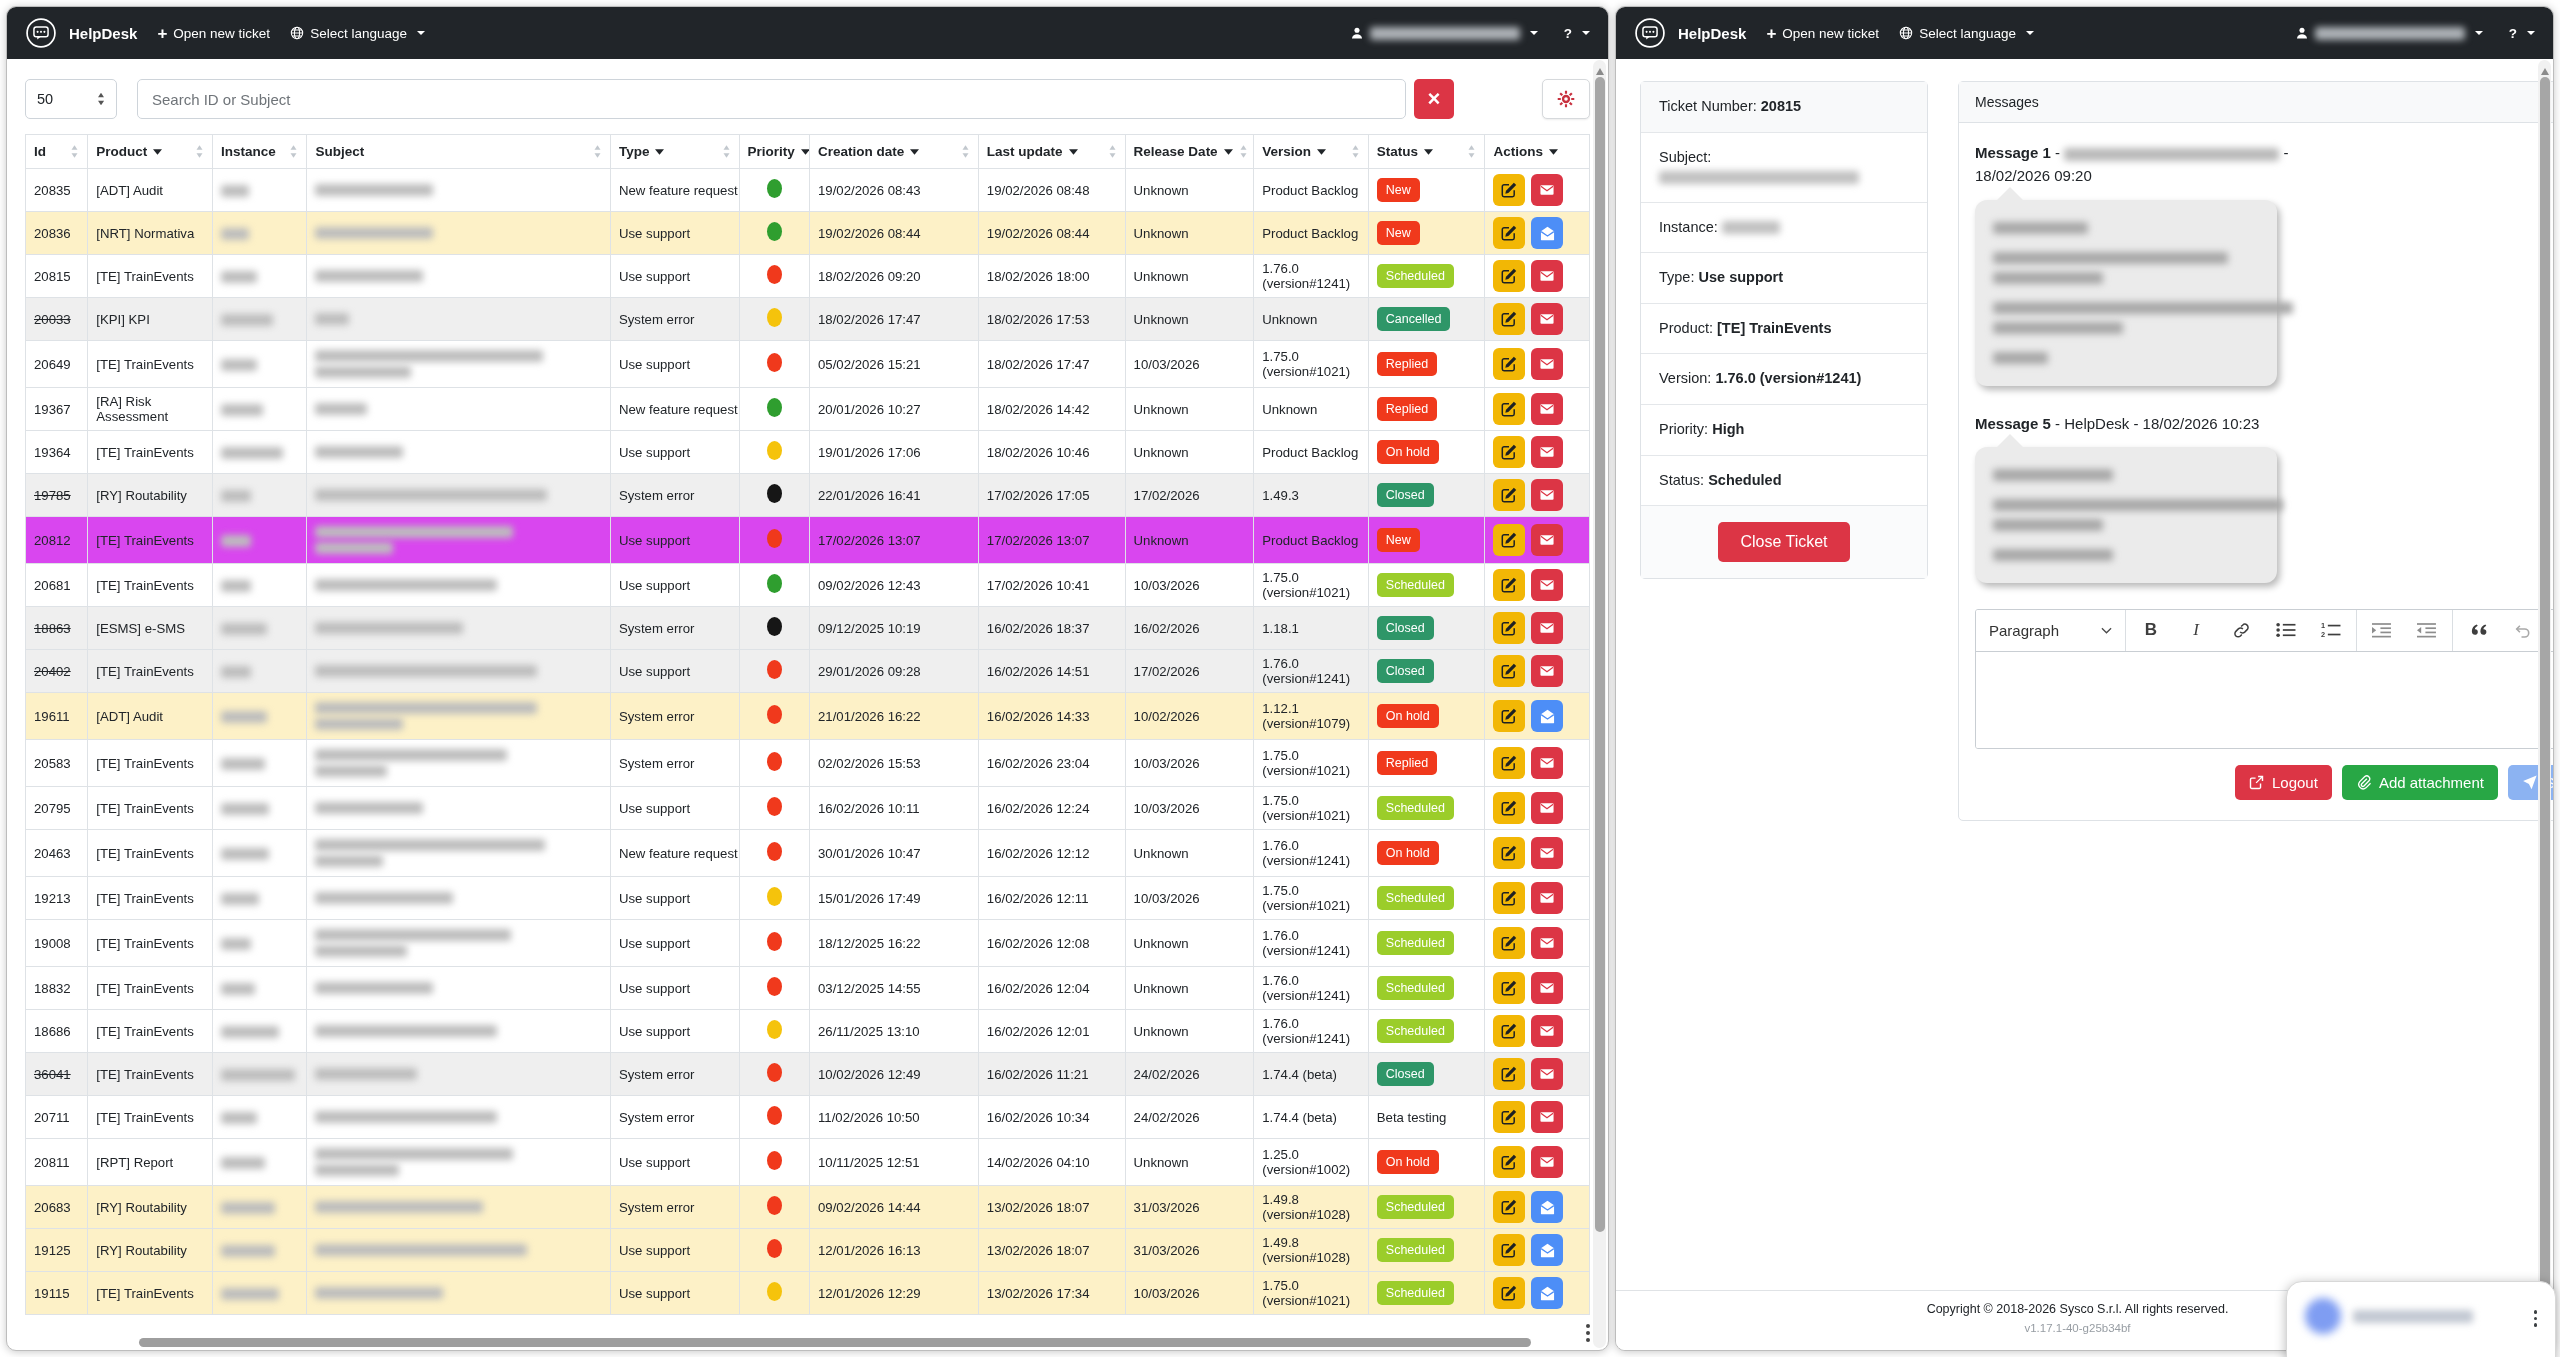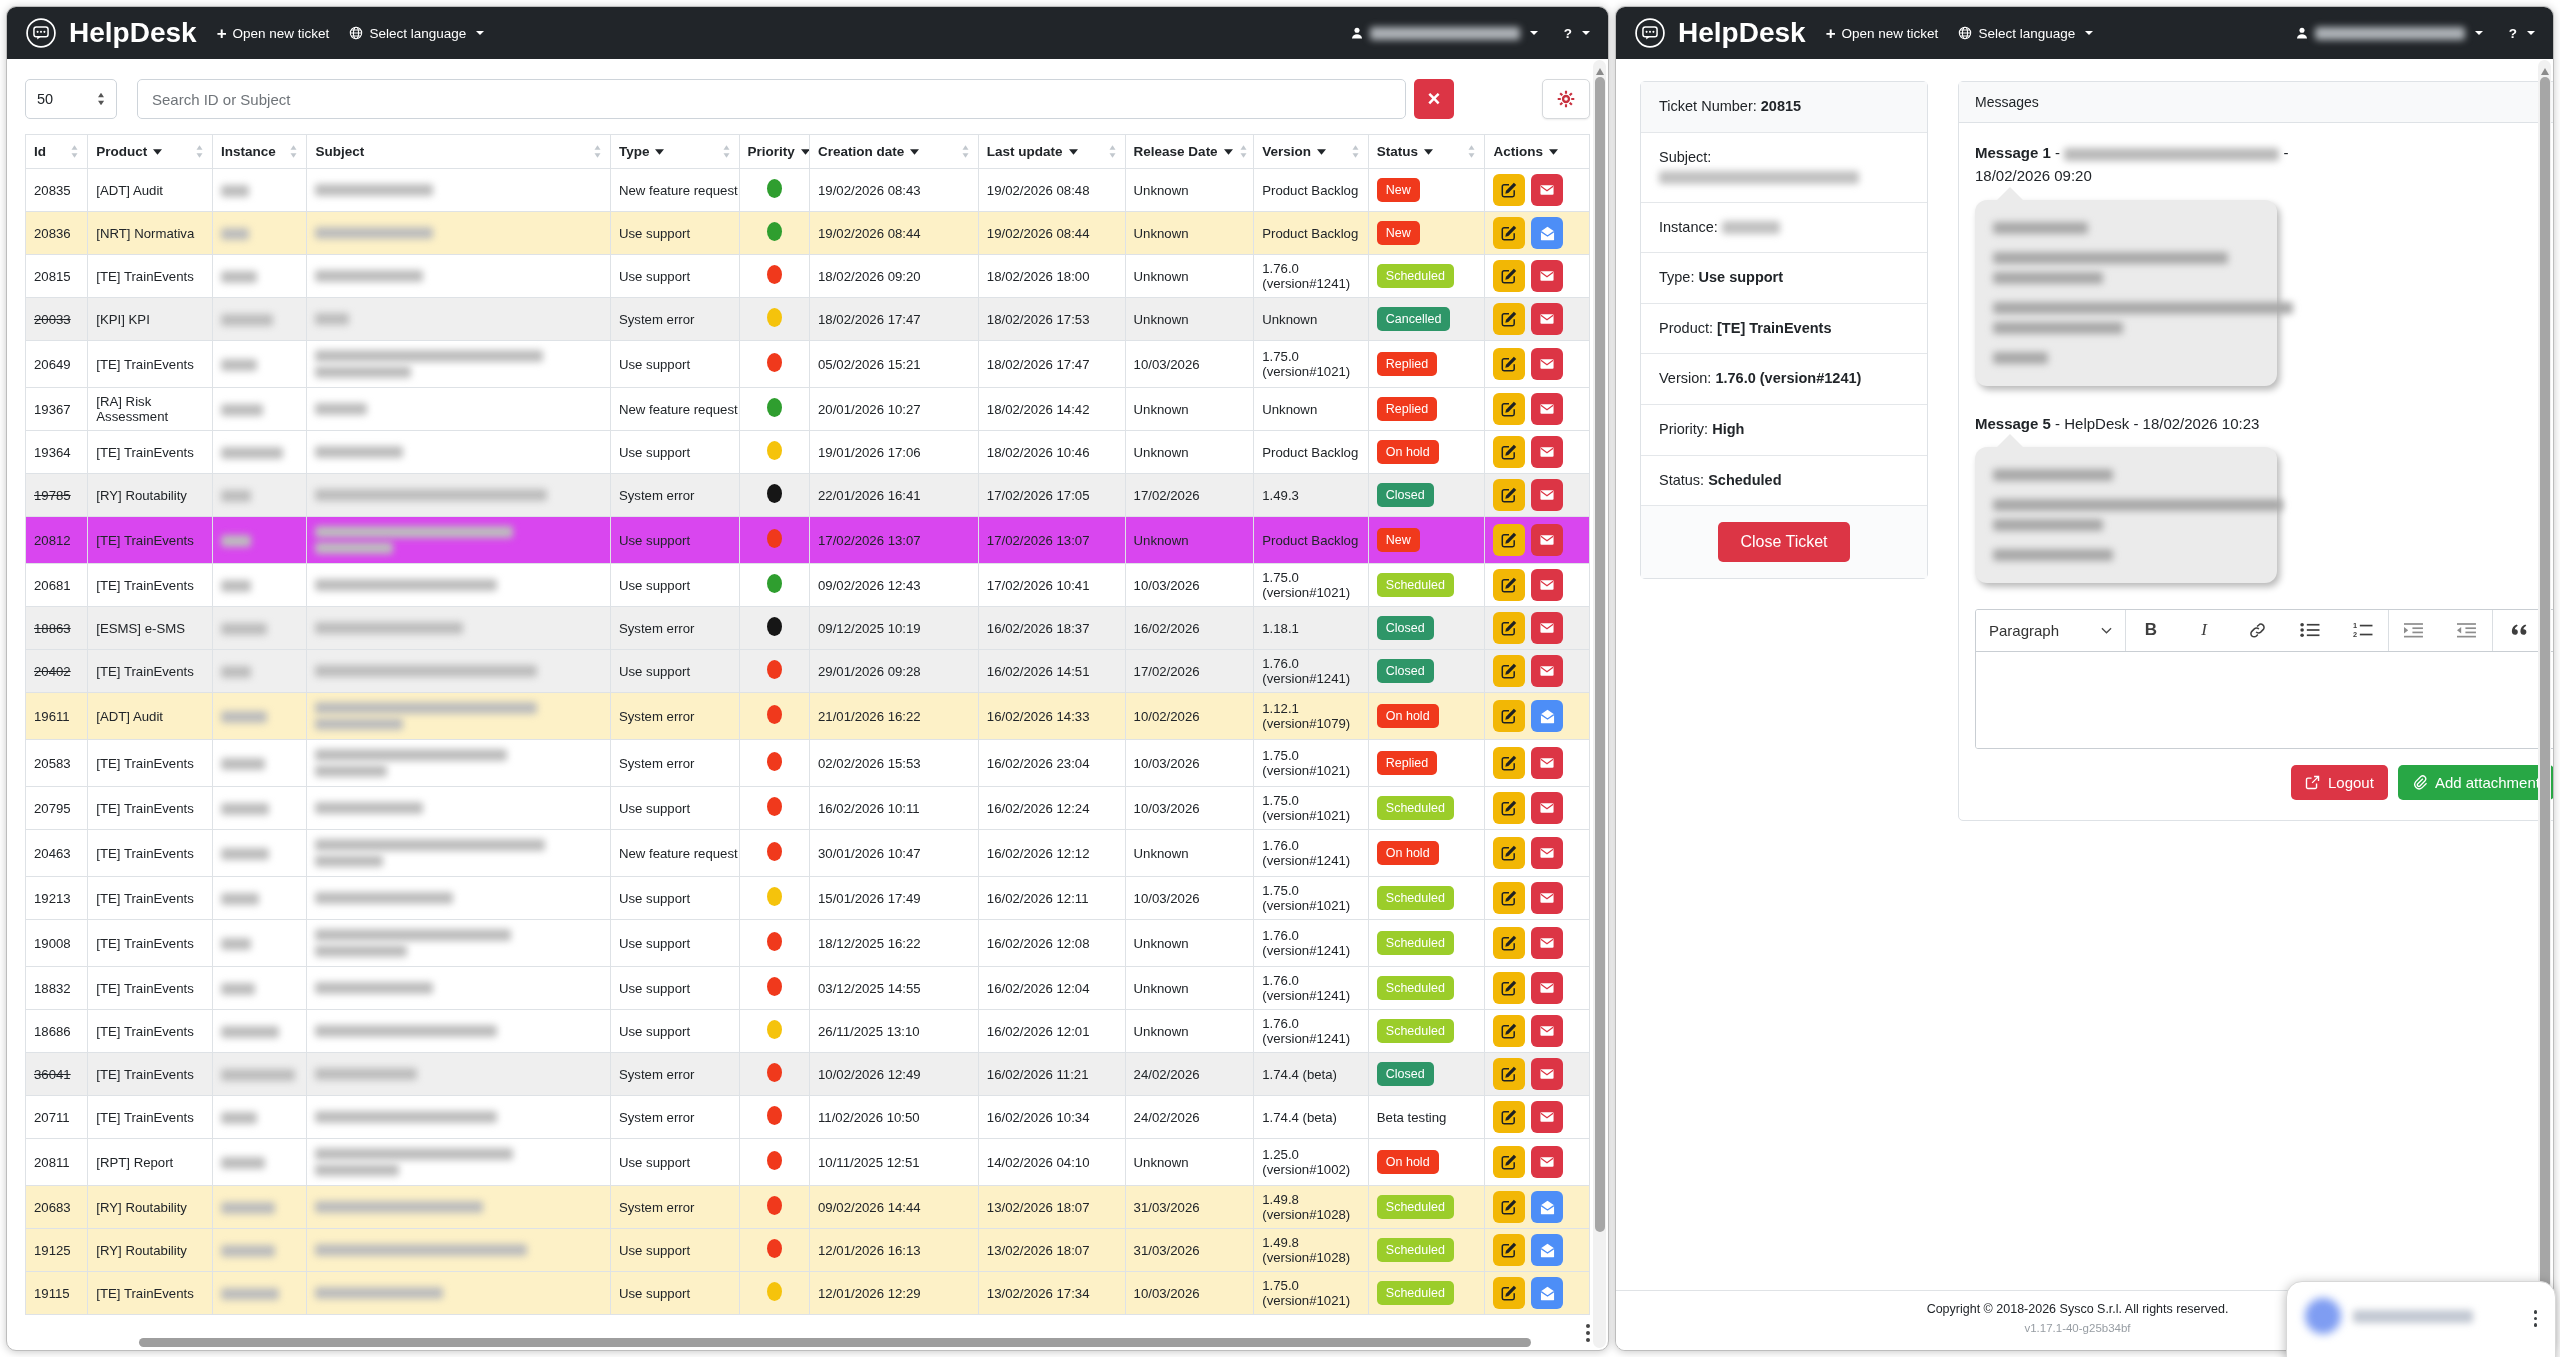--- a/index.html
+++ b/index.html
@@ -5,21 +5,21 @@
   *{box-sizing:border-box;margin:0;padding:0}
   html,body{width:2560px;height:1357px;background:#fff;overflow:hidden;
     font-family:"Liberation Sans","DejaVu Sans",sans-serif;color:#212529;position:relative}
   .window{position:absolute;top:6px;height:1345px;background:#fff;border:1px solid #bdbdbd;
     border-radius:10px;box-shadow:0 1px 8px rgba(0,0,0,.22);overflow:hidden}
   #left-window{left:6px;width:1603px}
   #right-window{left:1615px;width:939px}
 
   
   .navbar{height:52px;background:#212529;display:flex;align-items:center;padding:0 18px;color:#fff;gap:20px}
-  .brand{font-size:28px;font-weight:bold;margin-left:-8px}
+  .brand{font-size:15px;font-weight:bold;margin-left:-8px}
   .nav-link{display:inline-flex;align-items:center;gap:6px;font-size:13.5px;color:#fff;cursor:pointer;white-space:nowrap}
   .plus{font-size:17px;font-weight:bold;line-height:1}
   .caret{width:0;height:0;border-left:4px solid transparent;border-right:4px solid transparent;
     border-top:4.5px solid #fff;display:inline-block;margin-left:4px}
   .nav-right{margin-left:auto;display:flex;align-items:center;gap:26px}
   .icn{display:inline-flex;align-items:center;justify-content:center;line-height:0}
 
   
   .rblur{display:inline-block;height:12px;border-radius:3px;background:#b9b9b9;
     filter:blur(3.5px);vertical-align:middle}
@@ -89,21 +89,21 @@
     margin:12px 0 26px;box-shadow:3px 4px 7px rgba(0,0,0,.28)}
   .bubble::before{content:"";position:absolute;top:-13px;left:22px;width:0;height:0;
     border-left:13px solid transparent;border-right:13px solid transparent;border-bottom:13px solid #ebebeb}
   .bpara{margin-bottom:18px}
   .bpara:last-child{margin-bottom:0}
   .bline{height:12px;background:#a8a8a8;border-radius:3px;filter:blur(3.5px);margin-bottom:8px}
   .bline:last-child{margin-bottom:0}
 
   .editor{border:1px solid #c9ced3;border-radius:3px;overflow:hidden;margin-top:4px}
   .ed-toolbar{display:flex;border-bottom:1px solid #c9ced3;background:#fff;height:42px;align-items:stretch}
-  .ed-group{display:flex;align-items:center;padding:0 7px;border-right:1px solid #dadee2;gap:17px}
+  .ed-group{display:flex;align-items:center;padding:0 7px;border-right:1px solid #dadee2;gap:9px}
   .ed-group:last-child{border-right:none}
   .para-select{width:150px;display:flex;align-items:center;justify-content:space-between;
     padding:0 13px;font-size:15px;color:#333;cursor:pointer}
   .ed-btn{width:36px;height:36px;display:flex;align-items:center;justify-content:center;
     border:none;background:none;cursor:pointer;border-radius:3px}
   .ed-b{font-weight:800;font-size:17px;color:#3e3e3e;font-family:"Liberation Sans",sans-serif}
   .ed-i{font-style:italic;font-size:17px;color:#3e3e3e;font-family:"Liberation Serif","DejaVu Serif",serif}
   .ed-area{height:96px;background:#fff;cursor:text}
 
   .actions-row{display:flex;justify-content:flex-end;gap:10px;margin-top:16px}

